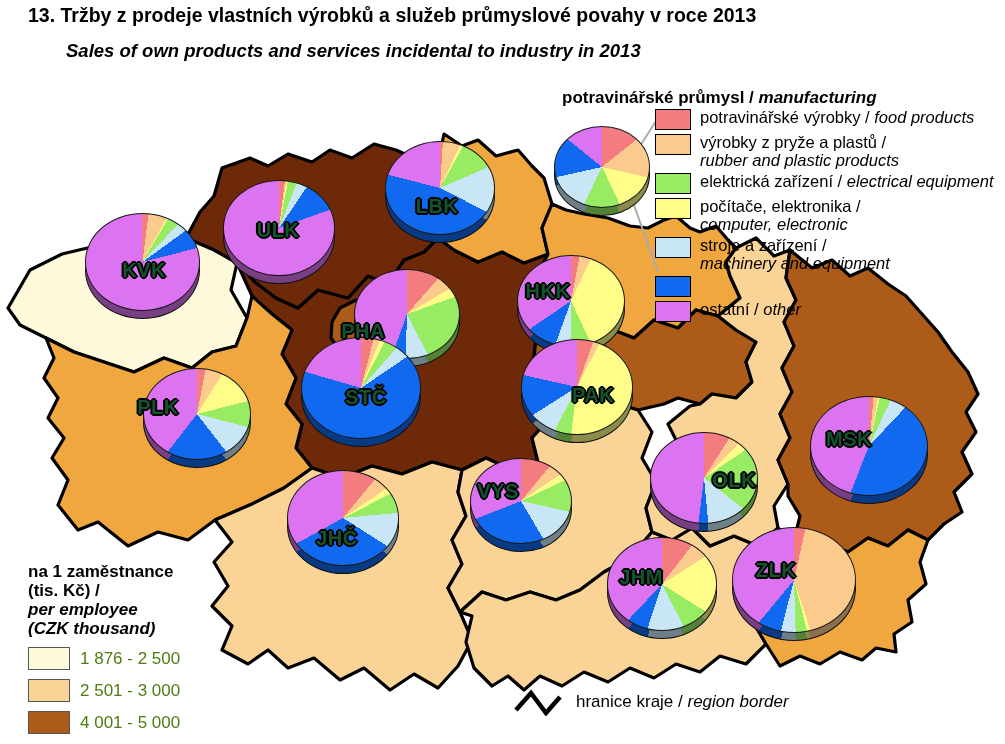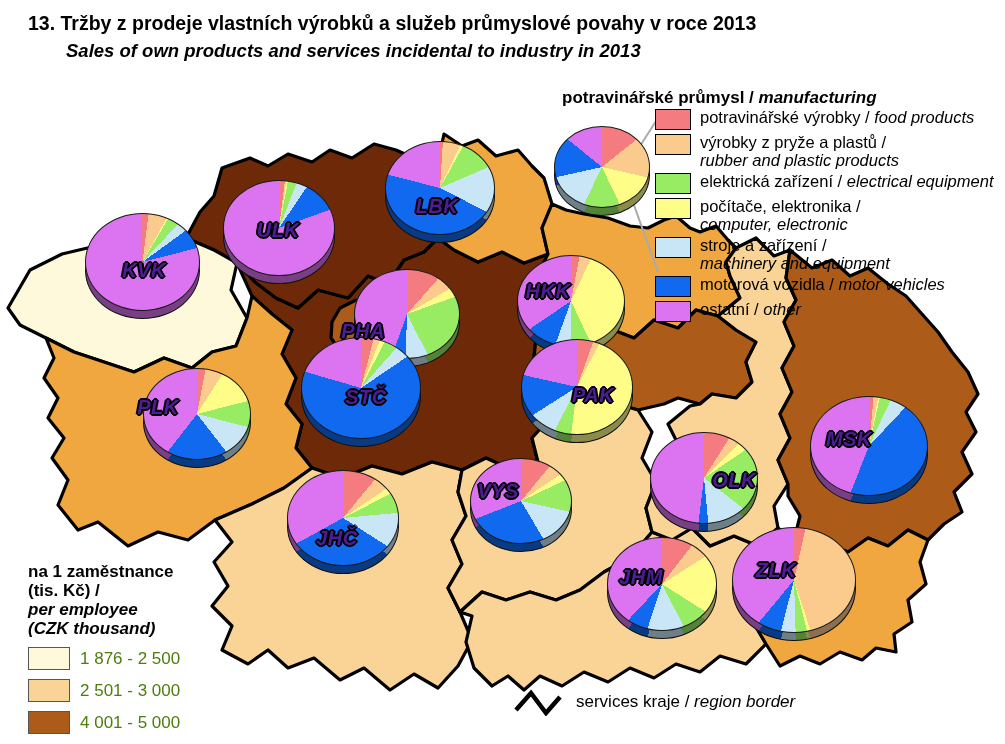--- a/index.html
+++ b/index.html
@@ -1,40 +1,40 @@
 <!DOCTYPE html>
 <html><head>
 <meta charset="utf-8">
 <style>
   html,body{margin:0;padding:0;background:#fff;}
   #canvas{position:relative;width:1005px;height:744px;overflow:hidden;
           font-family:"Liberation Sans", sans-serif;background:#fff;}
   #map-svg{position:absolute;left:0;top:0;z-index:5;}
-  .title{position:absolute;left:28px;top:12px;font-size:19.5px;font-weight:bold;color:#000;z-index:40;}
+  .title{position:absolute;left:28px;top:4px;font-size:19.5px;font-weight:bold;color:#000;z-index:40;}
   .subtitle{position:absolute;left:66px;top:40px;font-size:18.5px;font-style:italic;font-weight:bold;color:#000;z-index:40;}
   .mfg-header{position:absolute;left:562px;top:88px;font-size:17px;font-weight:bold;z-index:40;white-space:nowrap;}
   .mfg-header .en{font-style:italic;}
   #mfg-legend{position:absolute;left:655px;top:108px;width:348px;z-index:40;}
   .mfg-row{display:flex;align-items:flex-start;margin-bottom:3px;}
   .mfg-swatch{width:34px;height:19px;border:1px solid #000;flex:0 0 auto;margin-right:9px;margin-top:1px;}
   .mfg-text{font-size:16.5px;line-height:18px;color:#000;}
   .mfg-text .en{font-style:italic;}
   #chor-legend{position:absolute;left:28px;top:534px;z-index:40;margin-top:28px;}
   .chor-title{font-size:17px;font-weight:bold;line-height:19px;}
   .chor-title.it{font-style:italic;}
   .chor-row{display:flex;align-items:center;margin-top:9px;}
   .chor-swatch{width:40px;height:21px;border:1px solid #555;margin-right:10px;}
   .chor-label{font-size:17px;color:#4d7c0f;white-space:pre;}
   .pie{position:absolute;border-radius:50%;z-index:20;}
   .pie-base{position:absolute;border-radius:50%;z-index:19;filter:brightness(0.55);}
   .pie,.pie-base{border:1.5px solid #1a1a1a;box-sizing:border-box;}
-  .maplabel{position:absolute;z-index:30;font-size:20px;font-weight:bold;color:#4c1d95;
+  .maplabel{position:absolute;z-index:30;font-size:20px;font-weight:bold;color:#14532d;
     letter-spacing:0.5px;white-space:nowrap;transform:translate(-50%,-50%);
     text-shadow:-2px 0 0 #000,2px 0 0 #000,0 -2px 0 #000,0 2px 0 #000,
-      -1px -1px 0 #000,1px -1px 0 #000,-1px 1px 0 #000,1px 1px 0 #000;font-style:italic;}
+      -1px -1px 0 #000,1px -1px 0 #000,-1px 1px 0 #000,1px 1px 0 #000;}
   #border-legend{position:absolute;left:512px;top:688px;z-index:40;display:flex;align-items:center;}
   #border-legend .lbl{font-size:17px;margin-left:12px;}
   #border-legend .en{font-style:italic;}
 </style>
 </head>
 <body>
 
 <div id="canvas">
 
   <div class="title">13. Tržby z prodeje vlastních výrobků a služeb průmyslové povahy v roce 2013</div>
@@ -80,21 +80,20 @@
       <div class="mfg-row">
         <div class="mfg-swatch" style="background: rgb(253, 253, 136);"></div>
         <div class="mfg-text">počítače, elektronika /<br><span class="en">computer, electronic</span></div>
       </div>
       <div class="mfg-row">
         <div class="mfg-swatch" style="background: rgb(201, 230, 247);"></div>
         <div class="mfg-text">stroje a zařízení /<br><span class="en">machinery and equipment</span></div>
       </div>
       <div class="mfg-row">
         <div class="mfg-swatch" style="background: rgb(17, 105, 240);"></div>
-        <div class="mfg-text">motorová vozidla / <span class="en">motor vehicles</span></div>
       </div>
       <div class="mfg-row">
         <div class="mfg-swatch" style="background: rgb(220, 115, 240);"></div>
         <div class="mfg-text">ostatní / <span class="en">other</span></div>
       </div>
     </div>
 
   <div id="chor-legend">
     <div class="chor-title">na 1 zaměstnance</div>
     <div class="chor-title">(tis. Kč) /</div>
@@ -113,21 +112,21 @@
           <div class="chor-swatch" style="background: rgb(172, 91, 25);"></div>
           <div class="chor-label">4 001 - 5 000</div>
         </div>
       </div>
   </div>
 
   <div id="border-legend">
     <svg width="52" height="28">
       <polyline points="4,22 19,5 34,25 48,9" fill="none" stroke="#000" stroke-width="4.5"></polyline>
     </svg>
-    <div class="lbl"><span>services kraje / </span><span class="en">region border</span></div>
+    <div class="lbl"><span>hranice kraje / </span><span class="en">region border</span></div>
   </div>
 
 <div class="pie-base" style="left: 84.5px; top: 221.125px; width: 115px; height: 97.75px; background: conic-gradient(rgb(244, 124, 128) 0%, rgb(244, 124, 128) 2%, rgb(251, 203, 142) 2%, rgb(251, 203, 142) 8%, rgb(253, 253, 136) 8%, rgb(253, 253, 136) 8.5%, rgb(152, 236, 100) 8.5%, rgb(152, 236, 100) 12%, rgb(201, 230, 247) 12%, rgb(201, 230, 247) 15%, rgb(17, 105, 240) 15%, rgb(17, 105, 240) 21%, rgb(220, 115, 240) 21%, rgb(220, 115, 240) 100%);"></div>
     <div class="pie" style="left: 84.5px; top: 213.125px; width: 115px; height: 97.75px; background: conic-gradient(rgb(244, 124, 128) 0%, rgb(244, 124, 128) 2%, rgb(251, 203, 142) 2%, rgb(251, 203, 142) 8%, rgb(253, 253, 136) 8%, rgb(253, 253, 136) 8.5%, rgb(152, 236, 100) 8.5%, rgb(152, 236, 100) 12%, rgb(201, 230, 247) 12%, rgb(201, 230, 247) 15%, rgb(17, 105, 240) 15%, rgb(17, 105, 240) 21%, rgb(220, 115, 240) 21%, rgb(220, 115, 240) 100%);"></div>
     <div class="maplabel" style="left: 144px; top: 270px;">KVK</div>
     <div class="pie-base" style="left: 223px; top: 188.4px; width: 112px; height: 95.2px; background: conic-gradient(rgb(244, 124, 128) 0%, rgb(244, 124, 128) 2%, rgb(251, 203, 142) 2%, rgb(251, 203, 142) 2.5%, rgb(253, 253, 136) 2.5%, rgb(253, 253, 136) 3%, rgb(152, 236, 100) 3%, rgb(152, 236, 100) 6%, rgb(201, 230, 247) 6%, rgb(201, 230, 247) 9.5%, rgb(17, 105, 240) 9.5%, rgb(17, 105, 240) 19.5%, rgb(220, 115, 240) 19.5%, rgb(220, 115, 240) 100%);"></div>
     <div class="pie" style="left: 223px; top: 180.4px; width: 112px; height: 95.2px; background: conic-gradient(rgb(244, 124, 128) 0%, rgb(244, 124, 128) 2%, rgb(251, 203, 142) 2%, rgb(251, 203, 142) 2.5%, rgb(253, 253, 136) 2.5%, rgb(253, 253, 136) 3%, rgb(152, 236, 100) 3%, rgb(152, 236, 100) 6%, rgb(201, 230, 247) 6%, rgb(201, 230, 247) 9.5%, rgb(17, 105, 240) 9.5%, rgb(17, 105, 240) 19.5%, rgb(220, 115, 240) 19.5%, rgb(220, 115, 240) 100%);"></div>
     <div class="maplabel" style="left: 278px; top: 230px;">ULK</div>
     <div class="pie-base" style="left: 385px; top: 149.25px; width: 110px; height: 93.5px; background: conic-gradient(rgb(244, 124, 128) 0%, rgb(244, 124, 128) 1%, rgb(251, 203, 142) 1%, rgb(251, 203, 142) 7%, rgb(253, 253, 136) 7%, rgb(253, 253, 136) 8%, rgb(152, 236, 100) 8%, rgb(152, 236, 100) 18.5%, rgb(201, 230, 247) 18.5%, rgb(201, 230, 247) 32.5%, rgb(17, 105, 240) 32.5%, rgb(17, 105, 240) 79%, rgb(220, 115, 240) 79%, rgb(220, 115, 240) 100%);"></div>
     <div class="pie" style="left: 385px; top: 141.25px; width: 110px; height: 93.5px; background: conic-gradient(rgb(244, 124, 128) 0%, rgb(244, 124, 128) 1%, rgb(251, 203, 142) 1%, rgb(251, 203, 142) 7%, rgb(253, 253, 136) 7%, rgb(253, 253, 136) 8%, rgb(152, 236, 100) 8%, rgb(152, 236, 100) 18.5%, rgb(201, 230, 247) 18.5%, rgb(201, 230, 247) 32.5%, rgb(17, 105, 240) 32.5%, rgb(17, 105, 240) 79%, rgb(220, 115, 240) 79%, rgb(220, 115, 240) 100%);"></div>

